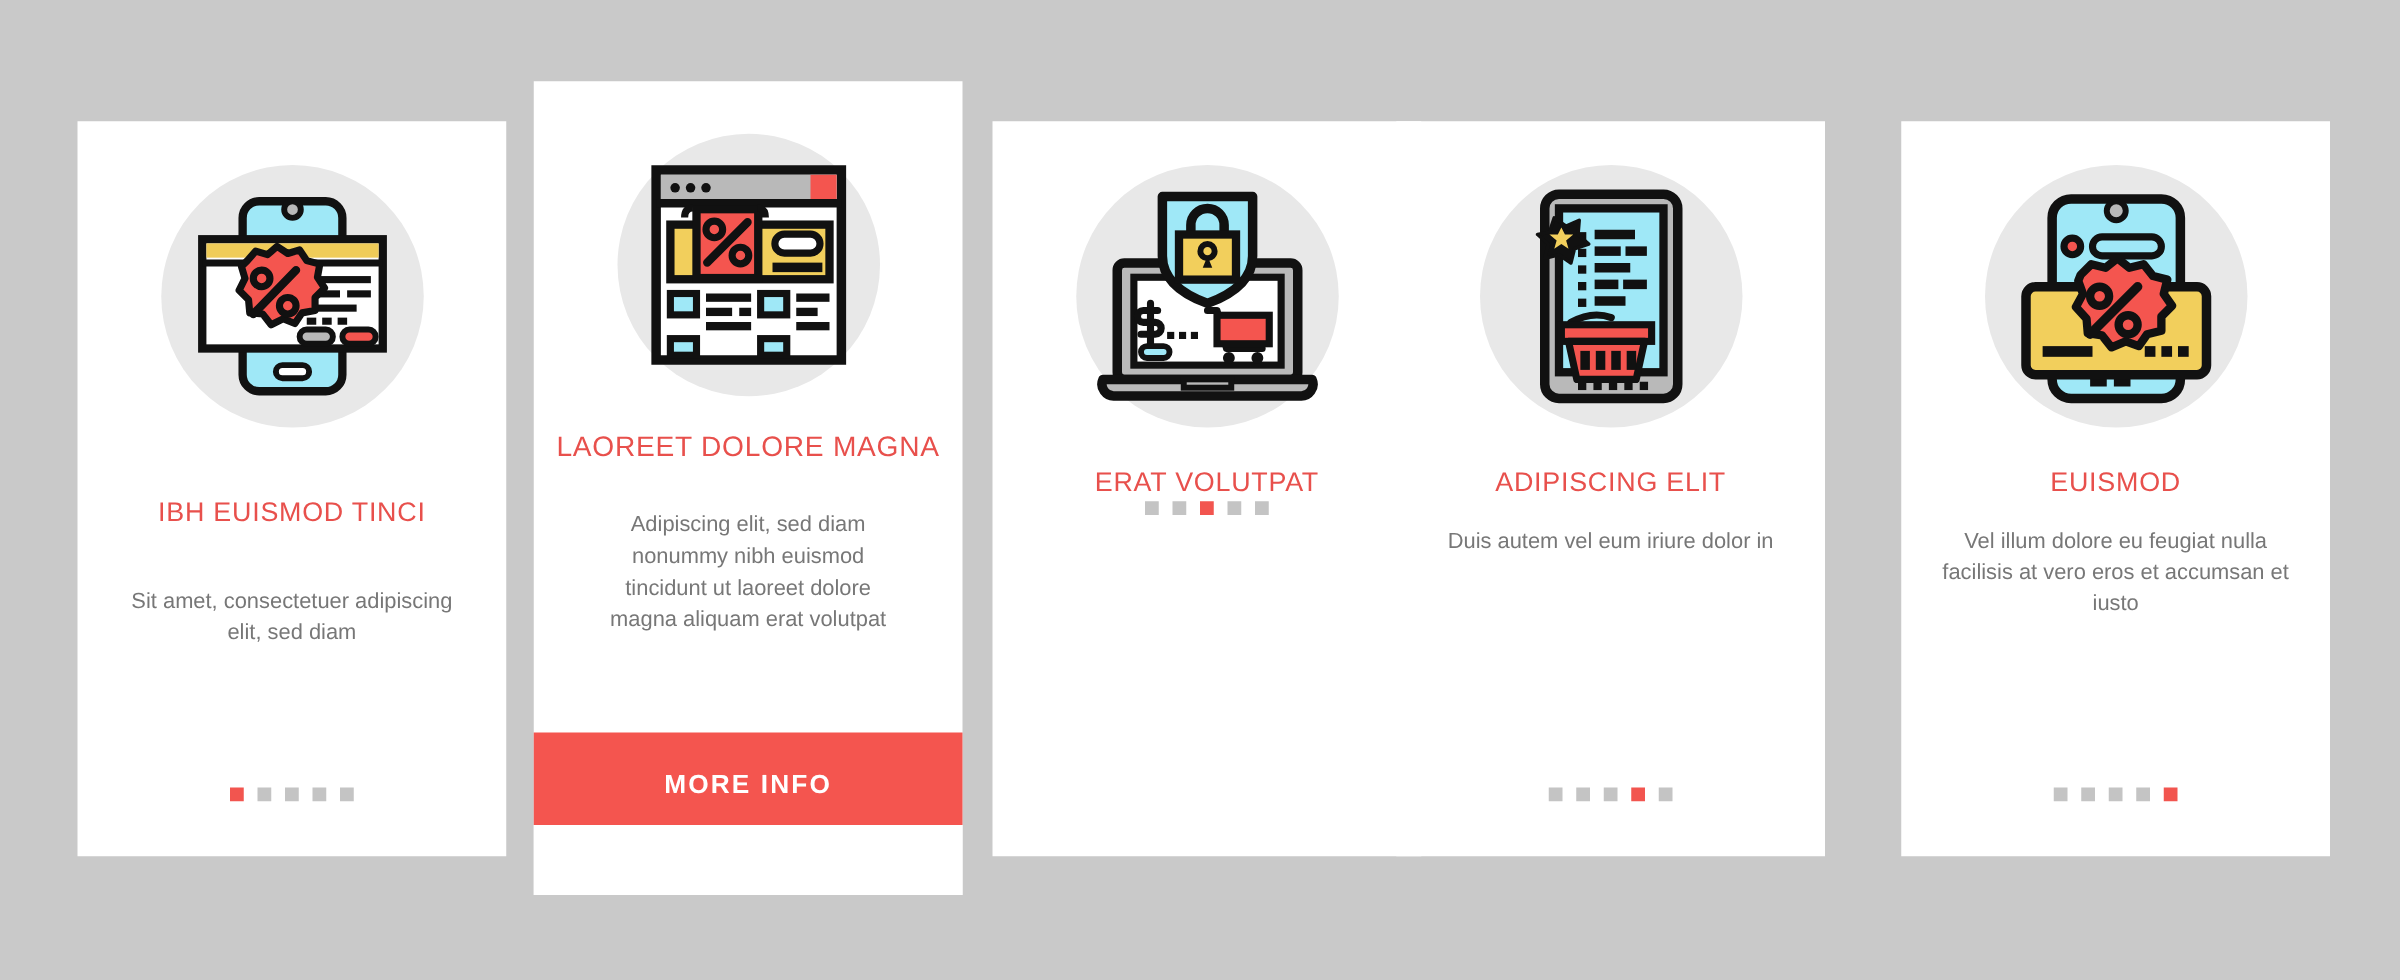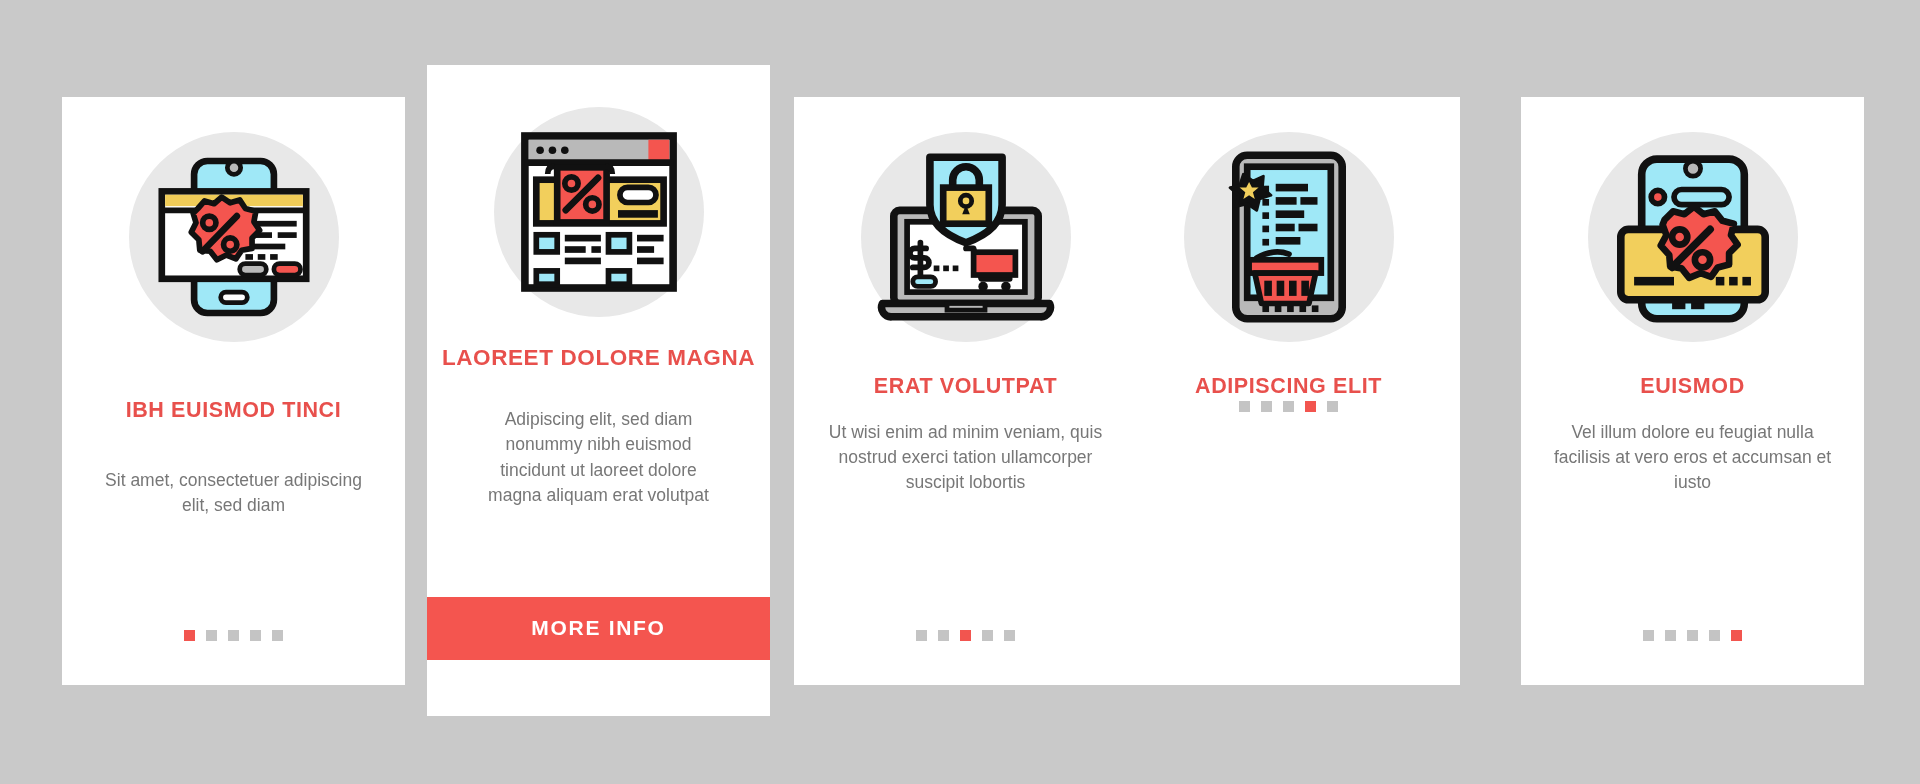--- a/index.html
+++ b/index.html
@@ -55,21 +55,21 @@
     position: relative;
     width: 190px;
     height: 190px;
     display: block;
   }
   .featured .icon-wrap { margin-top: 42px; }
 
   .card-title {
     color: #e8504c;
     font-size: 21.5px;
-    font-weight: bold;
+    font-weight: normal;
     letter-spacing: 0.6px;
     text-align: center;
     line-height: 1.33;
     margin-top: 30px;
     padding: 0 14px;
     text-transform: uppercase;
   }
   .featured .card-title { font-size: 22.5px; margin-top: 26px; }
 
   .card-body {
@@ -97,21 +97,21 @@
   .dot.active { background: #f2554f; }
 
   .more-btn {
     width: 100%;
     background: #f4554f;
     color: #ffffff;
     font-size: 21px;
     font-weight: bold;
     letter-spacing: 1.7px;
     text-align: center;
-    padding: 19px 0 20px 0;
+    padding: 30px 0 20px 0;
     box-sizing: border-box;
     border: none;
     font-family: "Liberation Sans", sans-serif;
     margin-top: 14px;
   }
   .btn-tail { height: 56px; width: 100%; background: #ffffff; }
 </style>
 </head>
 <body>
 
@@ -235,21 +235,20 @@
 
         <rect x="44" y="142" width="24" height="10" rx="5" fill="#9fe8f7" stroke="#111" stroke-width="5"></rect>
 
         <path d="M100 112 h8 l8 32 h30" fill="none" stroke="#111" stroke-width="6" stroke-linecap="round" stroke-linejoin="round"></path>
         <rect x="108" y="116" width="44" height="24" fill="#f4554f" stroke="#111" stroke-width="6"></rect>
         <circle cx="118" cy="152" r="5" fill="#111"></circle>
         <circle cx="142" cy="152" r="5" fill="#111"></circle>
       </svg>
     </div>
     <div class="card-title">ERAT VOLUTPAT</div>
-    <div class="card-body">Ut wisi enim ad minim veniam, quis nostrud exerci tation ullamcorper suscipit lobortis</div>
     <div class="dots">
       <span class="dot"></span>
       <span class="dot"></span>
       <span class="dot active"></span>
       <span class="dot"></span>
       <span class="dot"></span>
     </div>
   </div>
 
   <div class="card normal c4">
@@ -285,20 +284,21 @@
 
         <rect x="58" y="124" width="76" height="14" fill="#f4554f" stroke="#111" stroke-width="6"></rect>
         <path d="M64 138 h64 l-7 32 h-50 z" fill="#f4554f" stroke="#111" stroke-width="6" stroke-linejoin="round"></path>
         <rect x="74" y="146" width="8" height="16" fill="#111"></rect>
         <rect x="87" y="146" width="8" height="16" fill="#111"></rect>
         <rect x="100" y="146" width="8" height="16" fill="#111"></rect>
         <rect x="113" y="146" width="8" height="16" fill="#111"></rect>
       </svg>
     </div>
     <div class="card-title">ADIPISCING ELIT</div>
+    <div class="card-body">Duis autem vel eum iriure dolor in</div>
     <div class="dots">
       <span class="dot"></span>
       <span class="dot"></span>
       <span class="dot"></span>
       <span class="dot active"></span>
       <span class="dot"></span>
     </div>
   </div>
 
   <div class="card normal c5">

